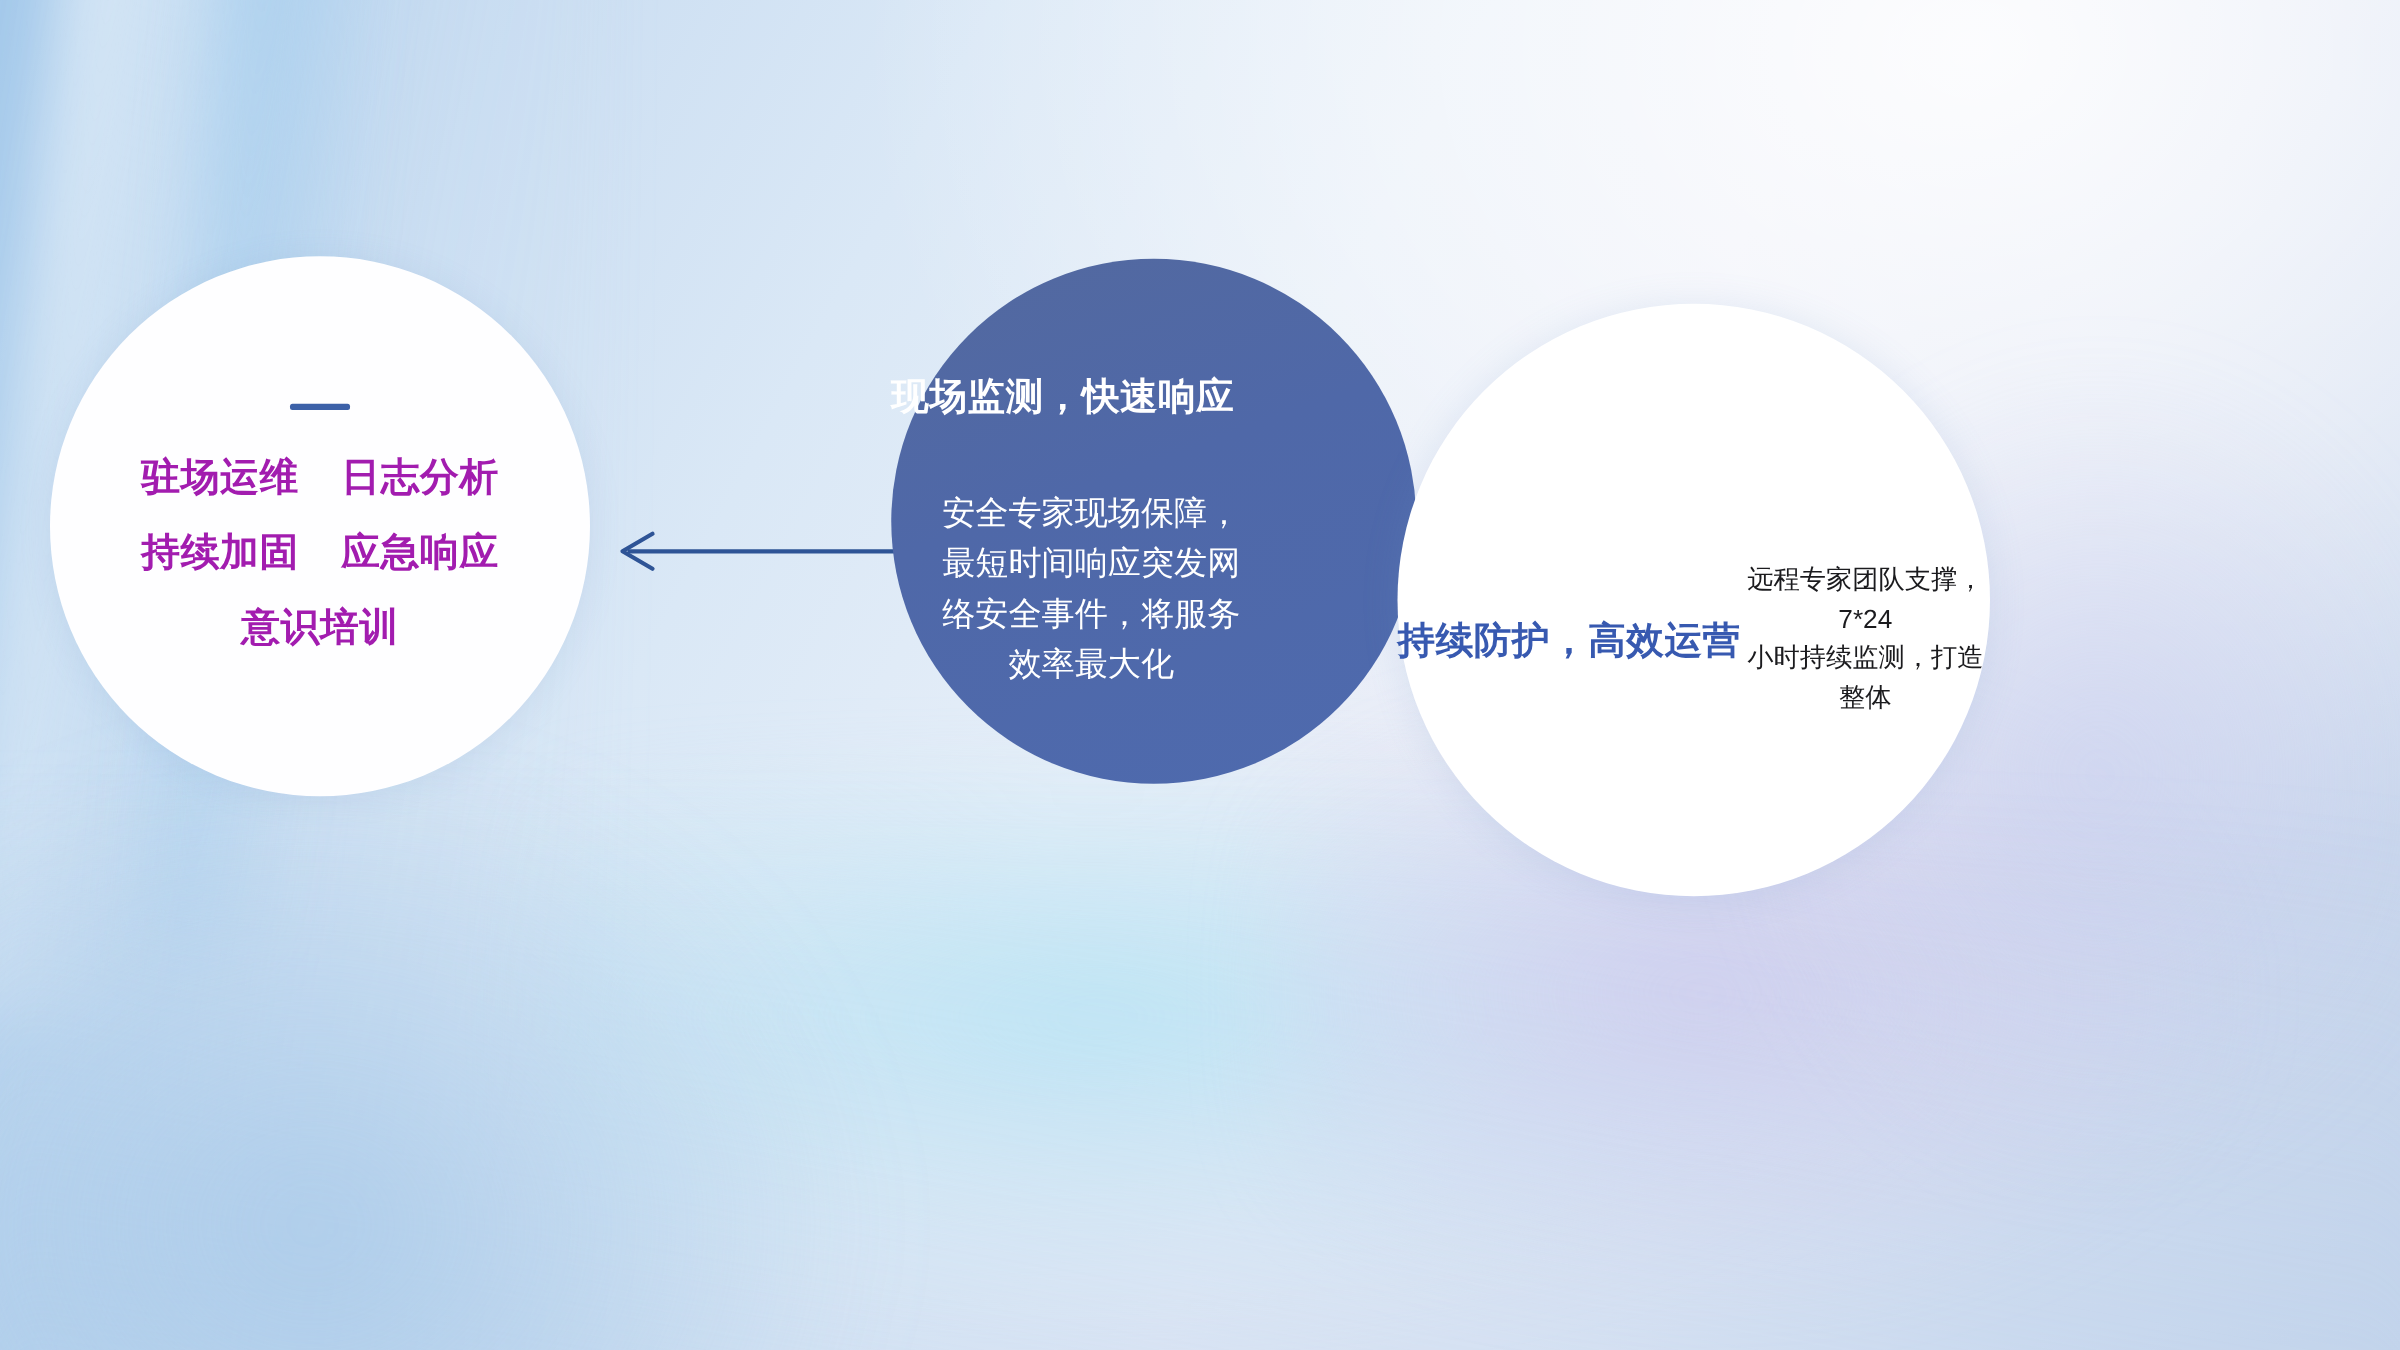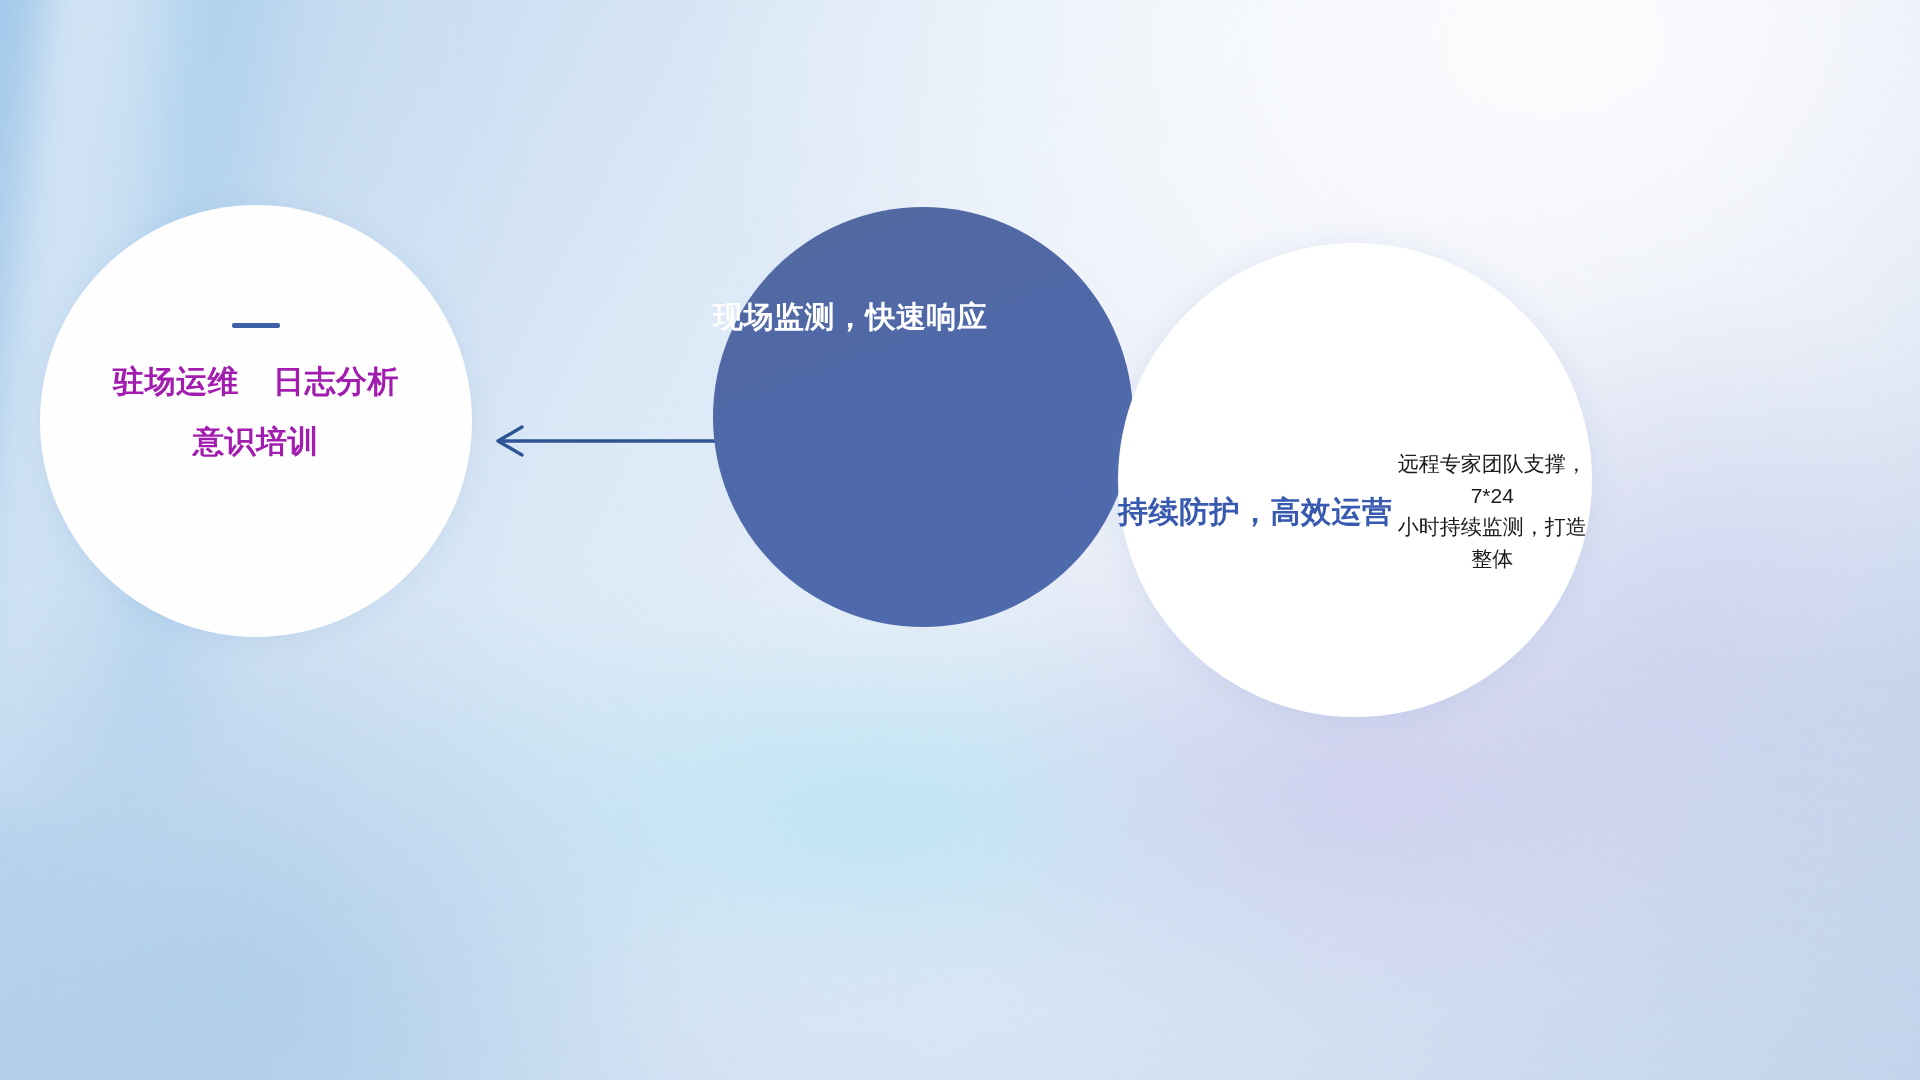--- a/index.html
+++ b/index.html
@@ -154,34 +154,44 @@
   <div class="bgl bg-bl"></div>
 </div>
 
 <svg id="arrow" viewBox="0 0 420 72">
   <line x1="415" y1="36" x2="32" y2="36" stroke="#2e5496" stroke-width="3.4"></line>
   <polyline points="52,22 28,36 52,50" fill="none" stroke="#2e5496" stroke-width="3.4" stroke-linecap="round" stroke-linejoin="round"></polyline>
 </svg>
 
 <div class="circle" id="circle-mid">
   <div id="mid-title">现场监测，快速响应</div>
+  <div id="mid-body">
+    <div>安全专家现场保障，</div>
+    <div>最短时间响应突发网</div>
+    <div>络安全事件，将服务</div>
+    <div>效率最大化</div>
+  </div>
 </div>
 
 <div class="circle" id="circle-right">
   <div id="right-title">持续防护，高效运营</div>
   <div id="right-body">
     <div>远程专家团队支撑，7*24</div>
     <div>小时持续监测，打造整体</div>
   </div>
 </div>
 
 <div class="circle" id="circle-left">
   <div id="left-divider"></div>
   <div class="left-rows">
     <div class="left-row">
       <span>驻场运维</span>
       <span>日志分析</span>
     </div>
+    <div class="left-row">
+      <span>持续加固</span>
+      <span>应急响应</span>
+    </div>
     <div class="left-row single">
       <span>意识培训</span>
     </div>
   </div>
 </div>
 
 </body></html>

